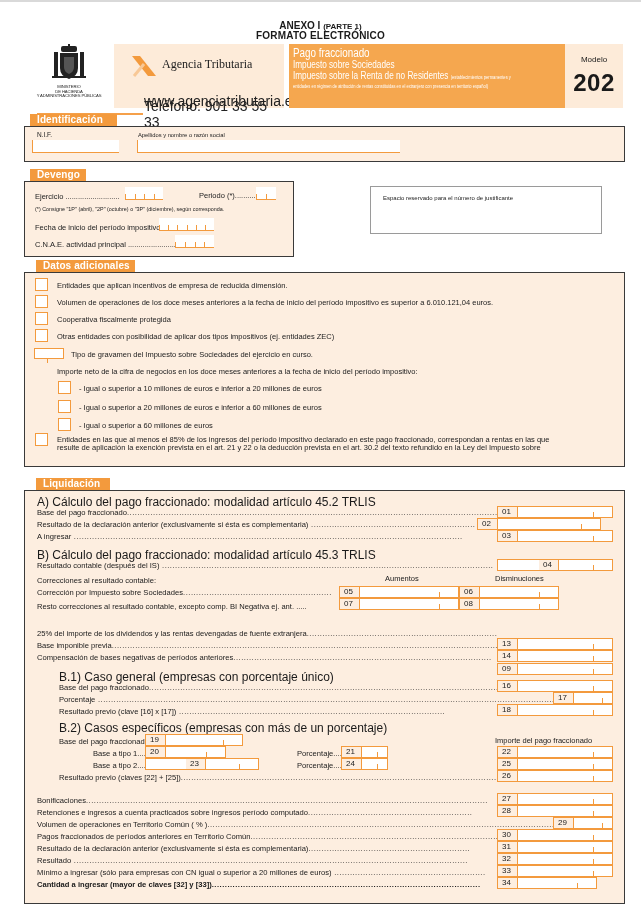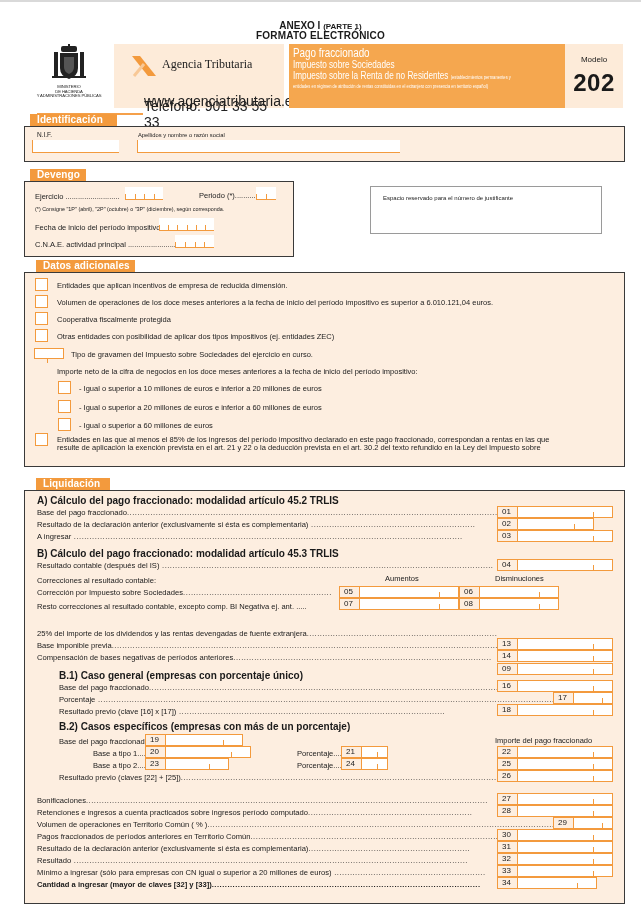--- a/index.html
+++ b/index.html
@@ -50,21 +50,21 @@
   .reserved { position: absolute; left: 370px; top: 186px; width: 232px; height: 48px; border: 1px solid #9a9a9a; background: #fff; }
   .reserved .lbl { left: 12px; top: 8px; font-size: 6px; }
 
   .check { position: absolute; width: 13px; height: 13px; background: #fff; border: 1.5px solid #f39a3d; }
   .check-wide { position: absolute; width: 30px; height: 11px; background: #fff; border: 1.5px solid #f39a3d; }
   .check-wide::after { content: ""; position: absolute; left: 12px; bottom: -5px; height: 5px; border-left: 1.5px solid #f39a3d; }
 
   
   .row-label { position: absolute; font-size: 7.6px; color: #1a1a1a; white-space: nowrap; overflow: hidden; }
   .row-label .dots { letter-spacing: 0.5px; }
-  .sub-head { position: absolute; font-size: 10px; font-weight: bold; color: #1a1a1a; white-space: nowrap; }
+  .sub-head { position: absolute; font-size: 12px; font-weight: normal; color: #1a1a1a; white-space: nowrap; }
   .code-box { position: absolute; height: 12px; display: flex; border: 1.2px solid #f39a3d; background: #fff; }
   .code-box .code { width: 20px; border-right: 1.2px solid #f39a3d; font-size: 8px; line-height: 10px; padding-left: 4px; background: #fdeee0; color: #222; }
   .code-box .val { flex: 1; position: relative; }
   .code-box .val::after { content: ""; position: absolute; right: 18px; bottom: 0; height: 5px; border-left: 1.2px solid #f39a3d; }
   .code-box.small .val::after { right: 9px; }
   .col-head { position: absolute; font-size: 7.5px; color: #222; }
 </style>
 </head>
 <body>
 
@@ -198,35 +198,35 @@
 
   <div class="sub-head" style="left:12px;top:4px;">A) Cálculo del pago fraccionado: modalidad artículo 45.2 TRLIS</div>
 
   <div class="row-label" style="left:12px;top:17px;width:460px;"><span>Base del pago fraccionado</span><span class="dots">..........................................................................................................................................................</span></div>
   <div class="code-box" style="left:472px;top:15px;width:116px;">
       <div class="code">01</div>
       <div class="val"></div>
     </div>
 
   <div class="row-label" style="left:12px;top:29px;width:460px;"><span>Resultado de la declaración anterior (exclusivamente si ésta es complementaria)</span><span class="dots"> ...............................................................</span></div>
-  <div class="code-box" style="left:472px;top:27px;width:97px;justify-content:space-between;">
+  <div class="code-box" style="left:452px;top:27px;width:124px;justify-content:space-between;">
       <div class="code">02</div>
       <div class="val"></div>
     </div>
 
   <div class="row-label" style="left:12px;top:41px;width:460px;"><span>A ingresar</span><span class="dots"> .....................................................................................................................................................</span></div>
   <div class="code-box" style="left:472px;top:39px;width:116px;">
       <div class="code">03</div>
       <div class="val"></div>
     </div>
 
   <div class="sub-head" style="left:12px;top:57px;">B) Cálculo del pago fraccionado: modalidad artículo 45.3 TRLIS</div>
 
   <div class="row-label" style="left:12px;top:70px;width:460px;"><span>Resultado contable (después del IS)</span><span class="dots"> ...............................................................................................................................</span></div>
-  <div class="code-box" style="left:472px;top:68px;width:116px;">
+  <div class="code-box" style="left:472px;top:68px;width:116px;padding-left:41px;">
       <div class="code">04</div>
       <div class="val"></div>
     </div>
 
   <div class="row-label" style="left:12px;top:85px;">Correcciones al resultado contable:</div>
   <div class="col-head" style="left:360px;top:83px;">Aumentos</div>
   <div class="col-head" style="left:470px;top:83px;">Disminuciones</div>
 
   <div class="row-label" style="left:12px;top:97px;width:300px;"><span>Corrección por Impuesto sobre Sociedades</span><span class="dots">.........................................................</span></div>
   <div class="code-box" style="left:314px;top:95px;width:120px;">
@@ -289,36 +289,36 @@
   <div class="sub-head" style="left:34px;top:230px;">B.2) Casos específicos (empresas con más de un porcentaje)</div>
 
   <div class="row-label" style="left:34px;top:246px;">Base del pago fraccionado.....</div>
   <div class="code-box" style="left:120px;top:243px;width:98px;">
       <div class="code">19</div>
       <div class="val"></div>
     </div>
   <div class="col-head" style="left:470px;top:245px;">Importe del pago fraccionado</div>
 
   <div class="row-label" style="left:68px;top:258px;">Base a tipo 1..........</div>
-  <div class="code-box" style="left:120px;top:255px;width:106px;">
+  <div class="code-box" style="left:120px;top:255px;width:81px;">
       <div class="code">20</div>
       <div class="val"></div>
     </div>
   <div class="row-label" style="left:272px;top:258px;">Porcentaje........</div>
   <div class="code-box small" style="left:316px;top:255px;width:47px;">
       <div class="code">21</div>
       <div class="val"></div>
     </div>
   <div class="code-box" style="left:472px;top:255px;width:116px;">
       <div class="code">22</div>
       <div class="val"></div>
     </div>
 
   <div class="row-label" style="left:68px;top:270px;">Base a tipo 2..........</div>
-  <div class="code-box" style="left:120px;top:267px;width:84px;">
+  <div class="code-box" style="left:120px;top:267px;width:114px;padding-left:40px;">
       <div class="code">23</div>
       <div class="val"></div>
     </div>
   <div class="row-label" style="left:272px;top:270px;">Porcentaje........</div>
   <div class="code-box small" style="left:316px;top:267px;width:47px;">
       <div class="code">24</div>
       <div class="val"></div>
     </div>
   <div class="code-box" style="left:472px;top:267px;width:116px;">
       <div class="code">25</div>

